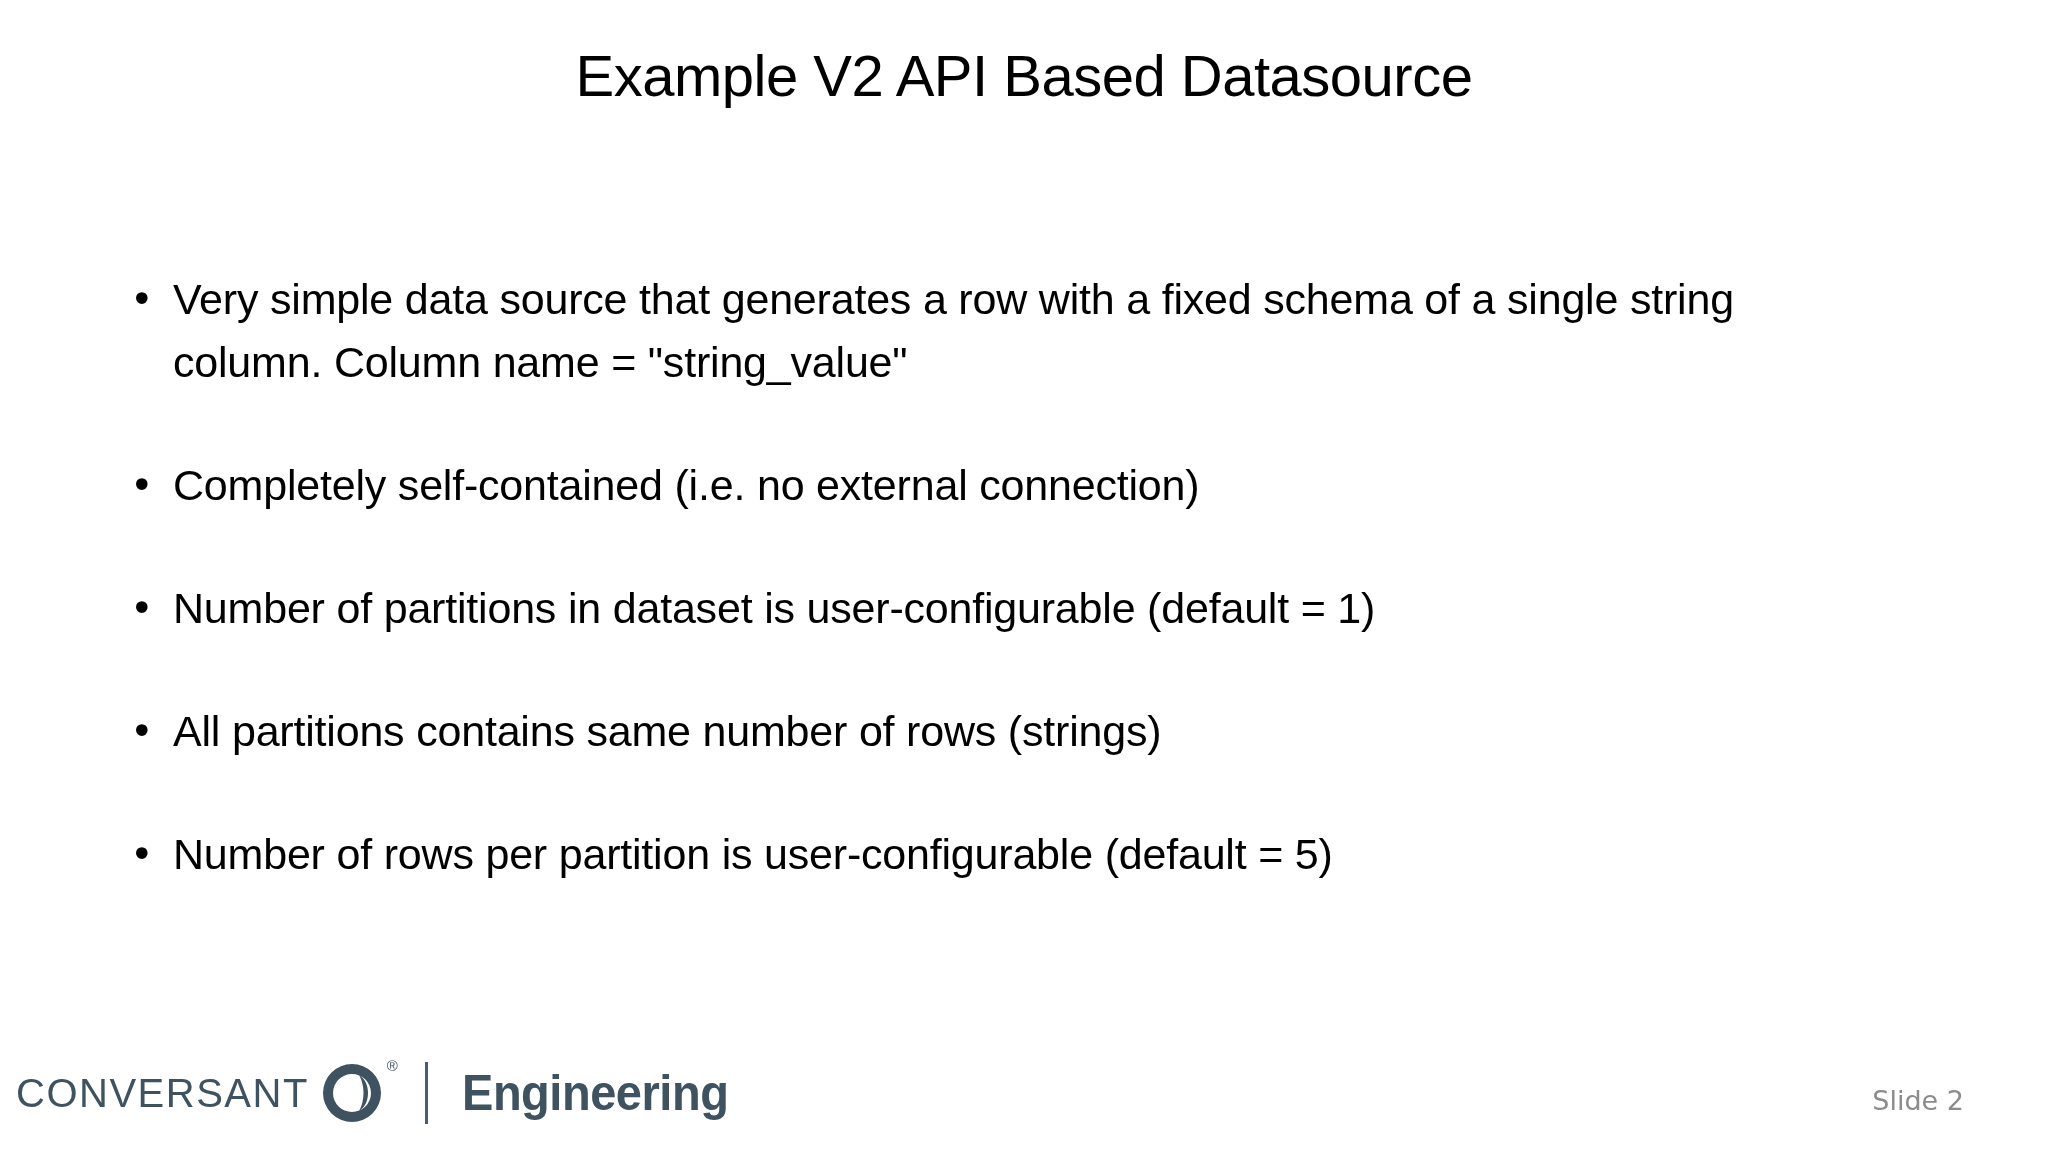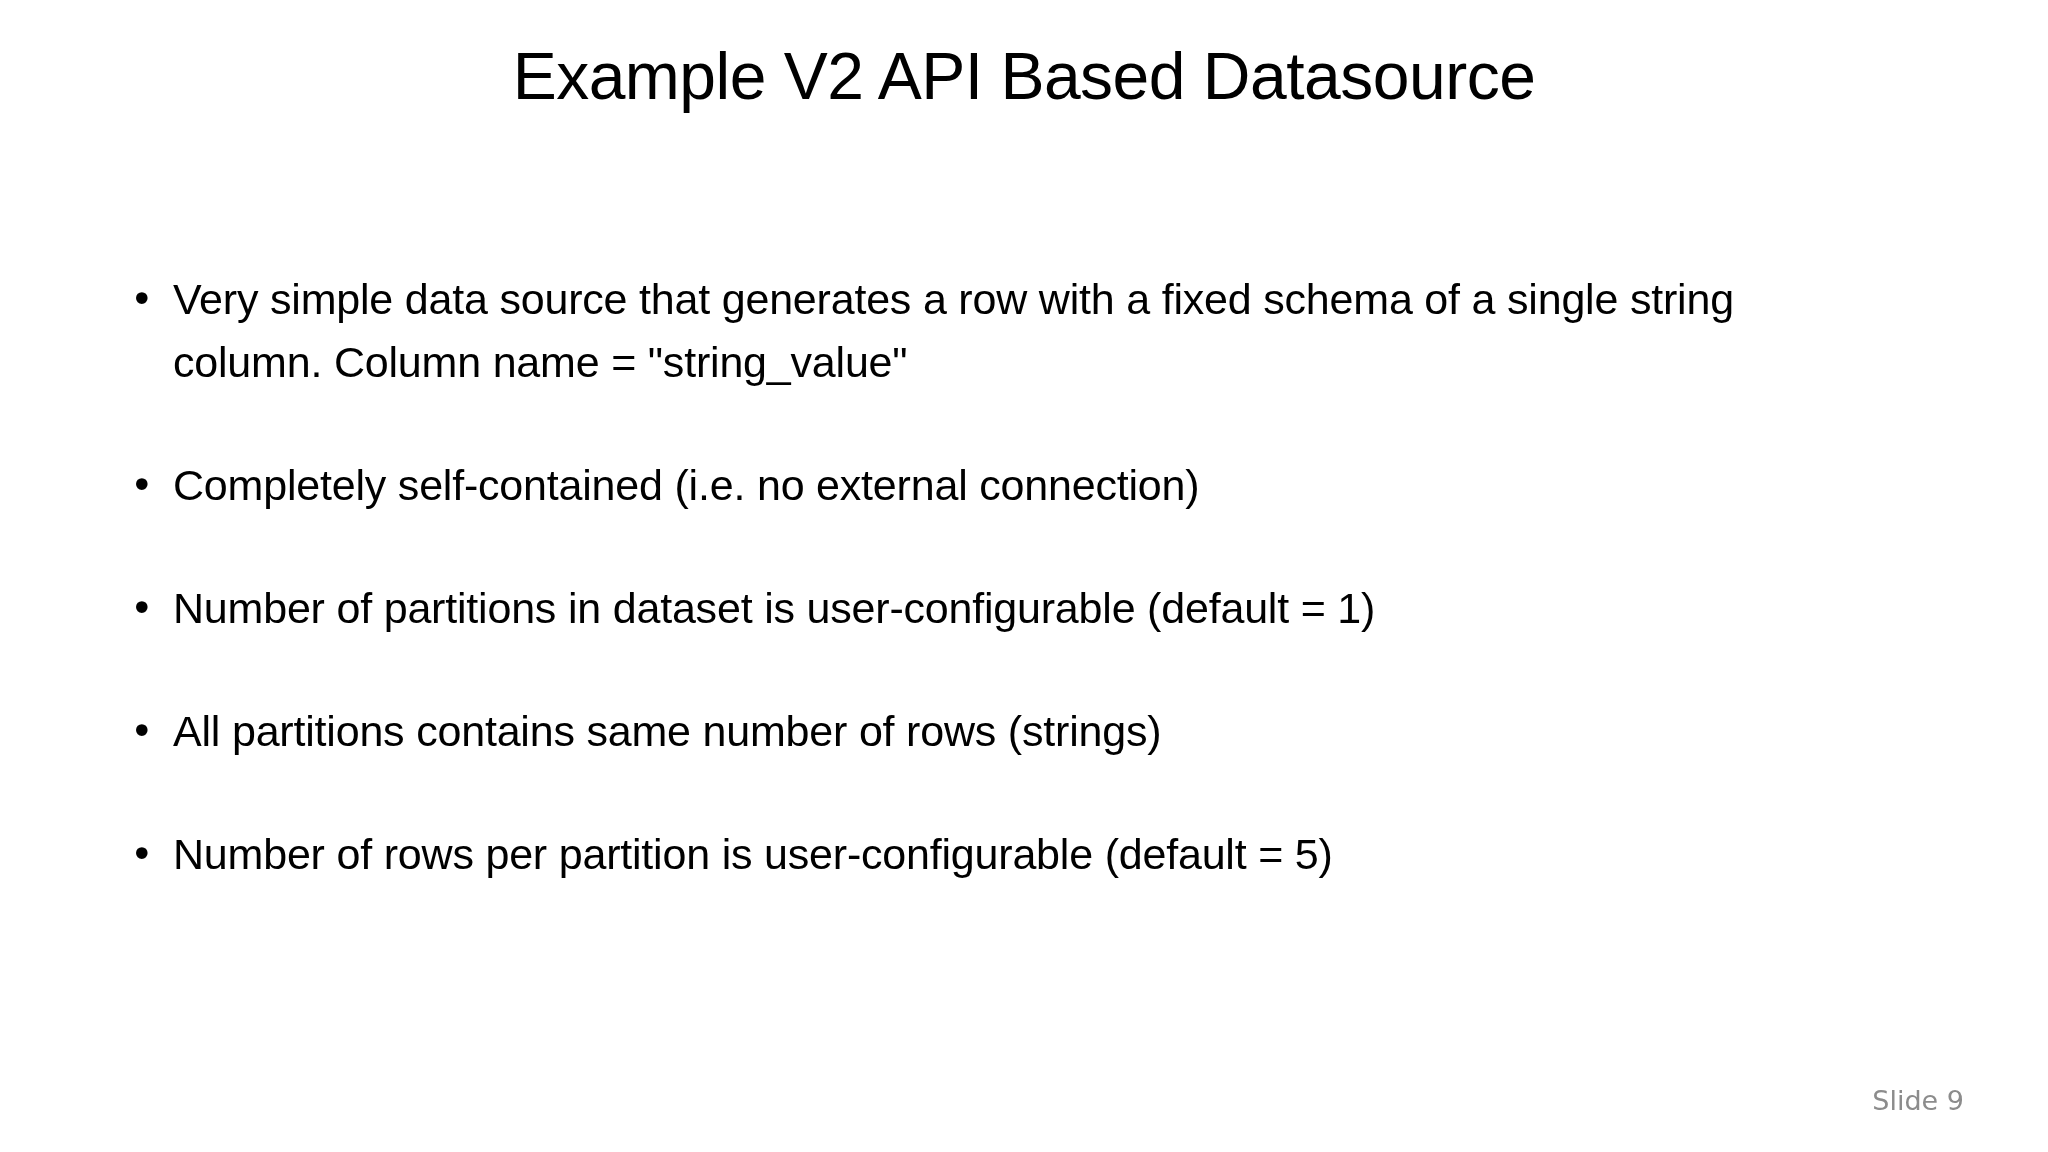--- a/index.html
+++ b/index.html
@@ -25,21 +25,21 @@
 
   
   .slide-title {
     position: absolute;
     left: 0;
     top: 28px;
     width: 2048px;
     text-align: center;
     font-family: "Liberation Sans", sans-serif;
     font-weight: 400;
-    font-size: 66px;
+    font-size: 58px;
     line-height: 96px;
     color: #000000;
     letter-spacing: -0.5px;
     white-space: nowrap;
   }
 
   
   .body-list {
     position: absolute;
     left: 118px;
@@ -185,18 +185,34 @@
 
     <div class="bullet-row">
       <span class="bullet-marker">•</span>
       <span class="bullet-text">Number of rows per partition is user-configurable (default = 5)</span>
     </div>
 
   </div>
 
   <div class="footer">
 
-
-    <div class="slide-number">Slide 9</div>
+    <div class="brand-lockup">
+
+      <span class="brand-wordmark">CONVERSANT</span>
+
+      <span class="brand-mark">
+        <svg width="66" height="66" viewBox="0 0 66 66" aria-hidden="true">
+          <path d="M33 4 A29 29 0 1 0 33 62 A29 29 0 0 0 33 4 Z M33 14 A19 19 0 1 1 33 52 A19 19 0 0 1 33 14 Z" fill="#3e5260" fill-rule="evenodd"></path>
+          <path d="M40 15 C52 22 52 44 40 51 C46 41 46 25 40 15 Z" fill="#3e5260"></path>
+        </svg>
+        <span class="brand-tm">®</span>
+      </span>
+
+      <span class="brand-divider"></span>
+
+      <span class="brand-sub">Engineering</span>
+    </div>
+
+    <div class="slide-number">Slide 2</div>
 
   </div>
 
 </div>
 
 </body></html>

